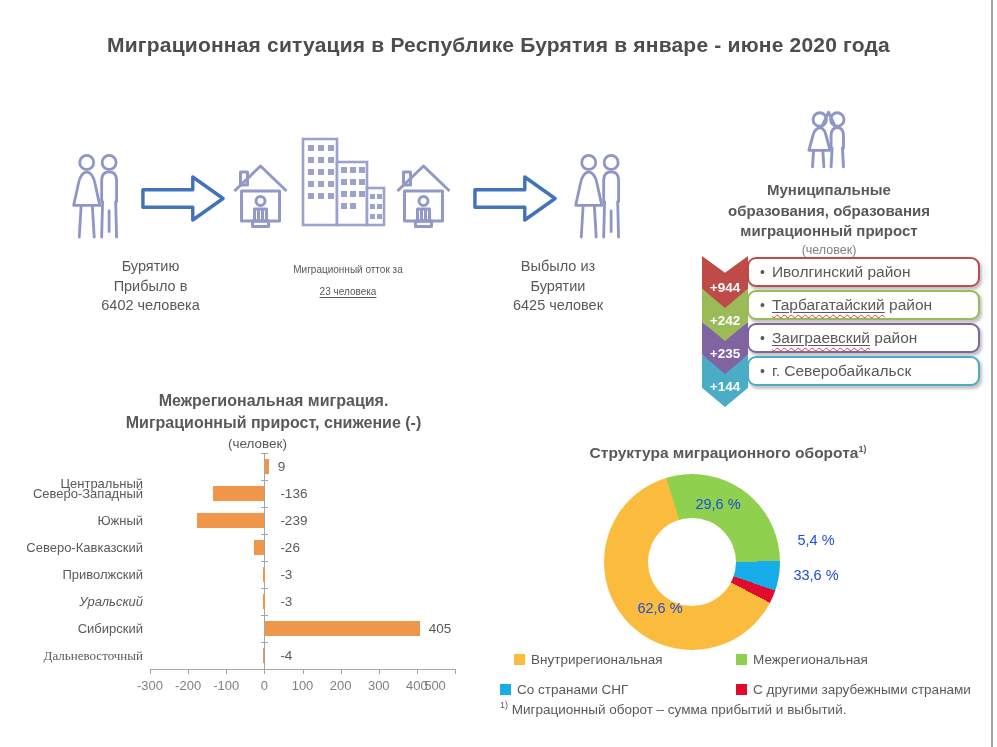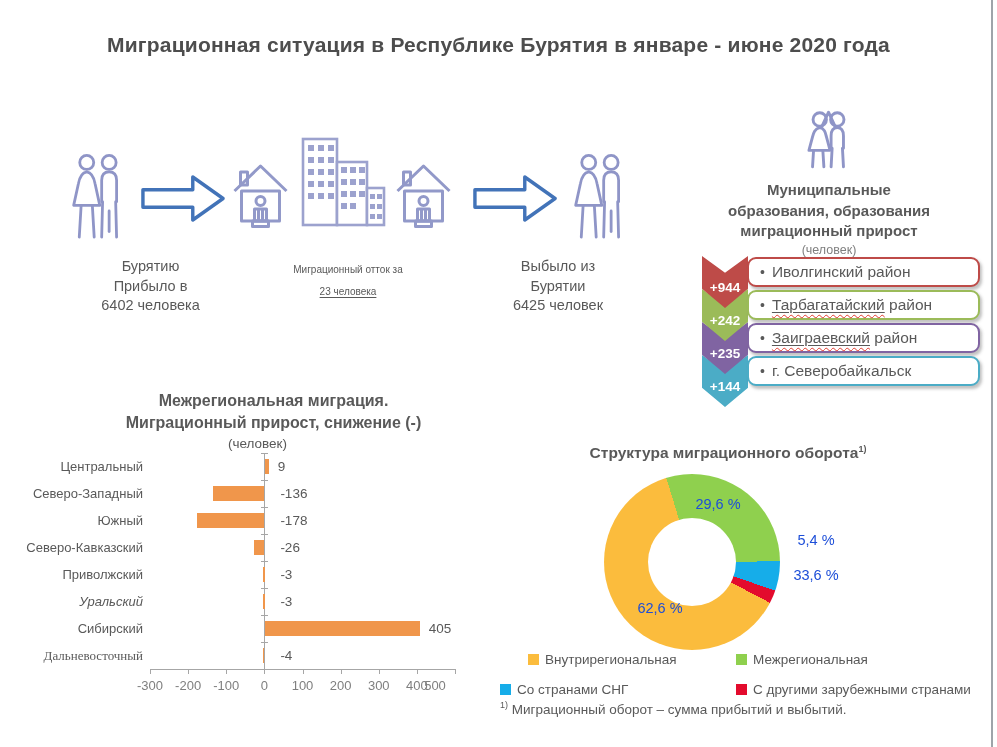--- a/index.html
+++ b/index.html
@@ -263,29 +263,29 @@
         <div class="axisline" style="left: 267.5px; top: 283px; width: 1px; height: 5px;"></div>
         <div class="xlab" style="left: 267.5px; top: 292px;">100</div>
         <div class="axisline" style="left: 305.625px; top: 283px; width: 1px; height: 5px;"></div>
         <div class="xlab" style="left: 305.625px; top: 292px;">200</div>
         <div class="axisline" style="left: 343.75px; top: 283px; width: 1px; height: 5px;"></div>
         <div class="xlab" style="left: 343.75px; top: 292px;">300</div>
         <div class="axisline" style="left: 381.875px; top: 283px; width: 1px; height: 5px;"></div>
         <div class="xlab" style="left: 381.875px; top: 292px;">400</div>
         <div class="axisline" style="left: 420px; top: 283px; width: 1px; height: 5px;"></div>
         <div class="xlab" style="left: 400px; top: 292px;">500</div>
-        <div class="bar-cat" style="top: 67px; text-align: right;">Центральный</div>
+        <div class="bar-cat" style="top: 84px; text-align: right;">Центральный</div>
         <div class="bar" style="left: 230.375px; top: 73px; width: 3.43125px; background: rgb(240, 150, 75);"></div>
         <div class="bar-val" style="left: 242.806px; top: 67px;">9</div>
         <div class="bar-cat" style="top: 94px;">Северо-Западный</div>
         <div class="bar" style="left: 177.525px; top: 100px; width: 51.85px; background: rgb(240, 150, 75);"></div>
         <div class="bar-val" style="left: 245.375px; top: 94px;">-136</div>
         <div class="bar-cat" style="top: 121px;">Южный</div>
         <div class="bar" style="left: 161.512px; top: 127px; width: 67.8625px; background: rgb(240, 150, 75);"></div>
-        <div class="bar-val" style="left: 245.375px; top: 121px;">-178</div>
+        <div class="bar-val" style="left: 245.375px; top: 121px;">-239</div>
         <div class="bar-cat" style="top: 148px;">Северо-Кавказский</div>
         <div class="bar" style="left: 219.462px; top: 154px; width: 9.9125px; background: rgb(240, 150, 75);"></div>
         <div class="bar-val" style="left: 245.375px; top: 148px;">-26</div>
         <div class="bar-cat" style="top: 175px;">Приволжский</div>
         <div class="bar" style="left: 228.231px; top: 181px; width: 1.4px; background: rgb(240, 150, 75);"></div>
         <div class="bar-val" style="left: 245.375px; top: 175px;">-3</div>
         <div class="bar-cat" style="top: 202px; font-style: italic;">Уральский</div>
         <div class="bar" style="left: 228.231px; top: 208px; width: 1.4px; background: rgb(240, 150, 75);"></div>
         <div class="bar-val" style="left: 245.375px; top: 202px;">-3</div>
         <div class="bar-cat" style="top: 229px;">Сибирский</div>
@@ -304,21 +304,21 @@
     <div id="donut-ring" style="background: conic-gradient(from -17deg, rgb(143, 208, 78) 0deg, rgb(143, 208, 78) 106.56deg, rgb(22, 173, 233) 106.56deg, rgb(22, 173, 233) 126deg, rgb(227, 11, 45) 126deg, rgb(227, 11, 45) 134.64deg, rgb(251, 188, 61) 134.64deg, rgb(251, 188, 61) 360deg);"></div>
     <div id="donut-hole"></div>
     <div class="footnote">
       <sup>1)</sup>
       <span>Миграционный оборот – сумма прибытий и выбытий.</span>
     </div>
   <div class="donut-label" style="left: 220px; top: 64px;">29,6 %</div>
       <div class="donut-label" style="left: 318px; top: 100px;">5,4 %</div>
       <div class="donut-label" style="left: 318px; top: 135px;">33,6 %</div>
       <div class="donut-label" style="left: 162px; top: 168px;">62,6 %</div>
-      <div class="legend-item" style="left: 14px; top: 212px; padding-left: 16px;">
+      <div class="legend-item" style="left: 0; top: 212px; padding-left: 16px;">
         <span class="legend-sq" style="background: rgb(251, 188, 61);"></span>
         <span>Внутрирегиональная</span>
       </div>
       <div class="legend-item" style="left: 238px; top: 212px;">
         <span class="legend-sq" style="background: rgb(143, 208, 78);"></span>
         <span>Межрегиональная</span>
       </div>
       <div class="legend-item" style="left: 2px; top: 242px;">
         <span class="legend-sq" style="background: rgb(22, 173, 233);"></span>
         <span>Со странами СНГ</span>

